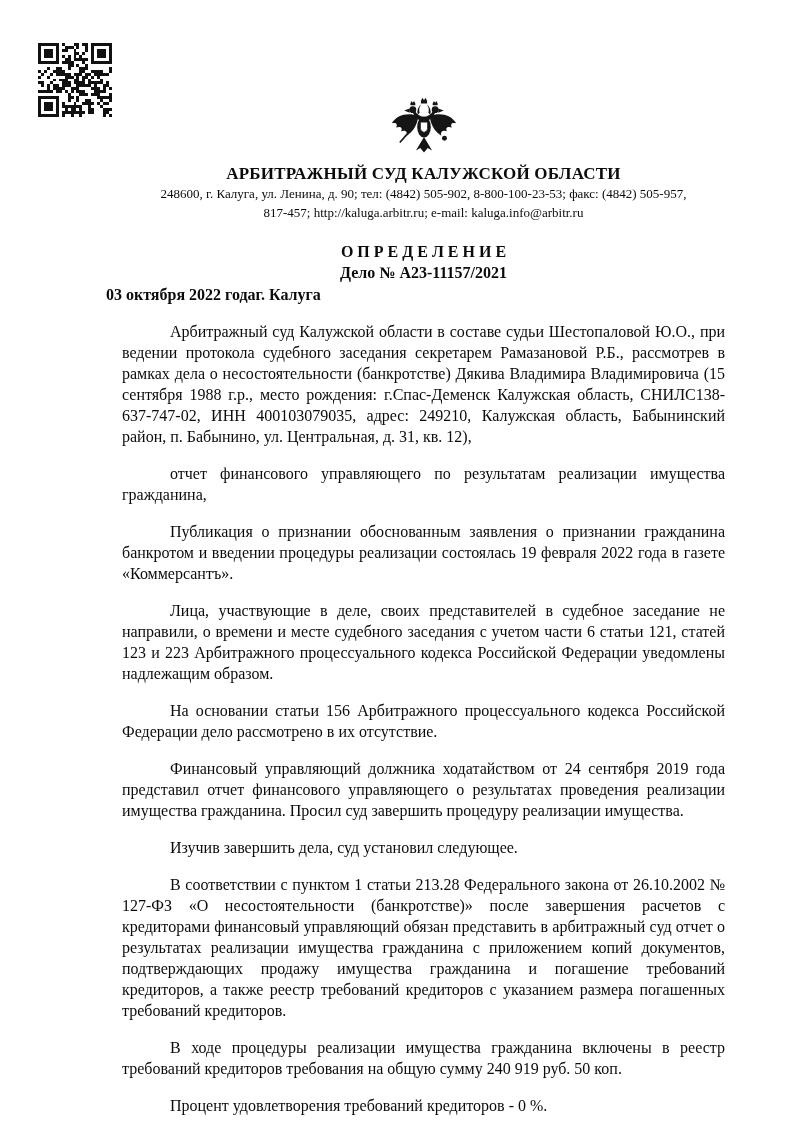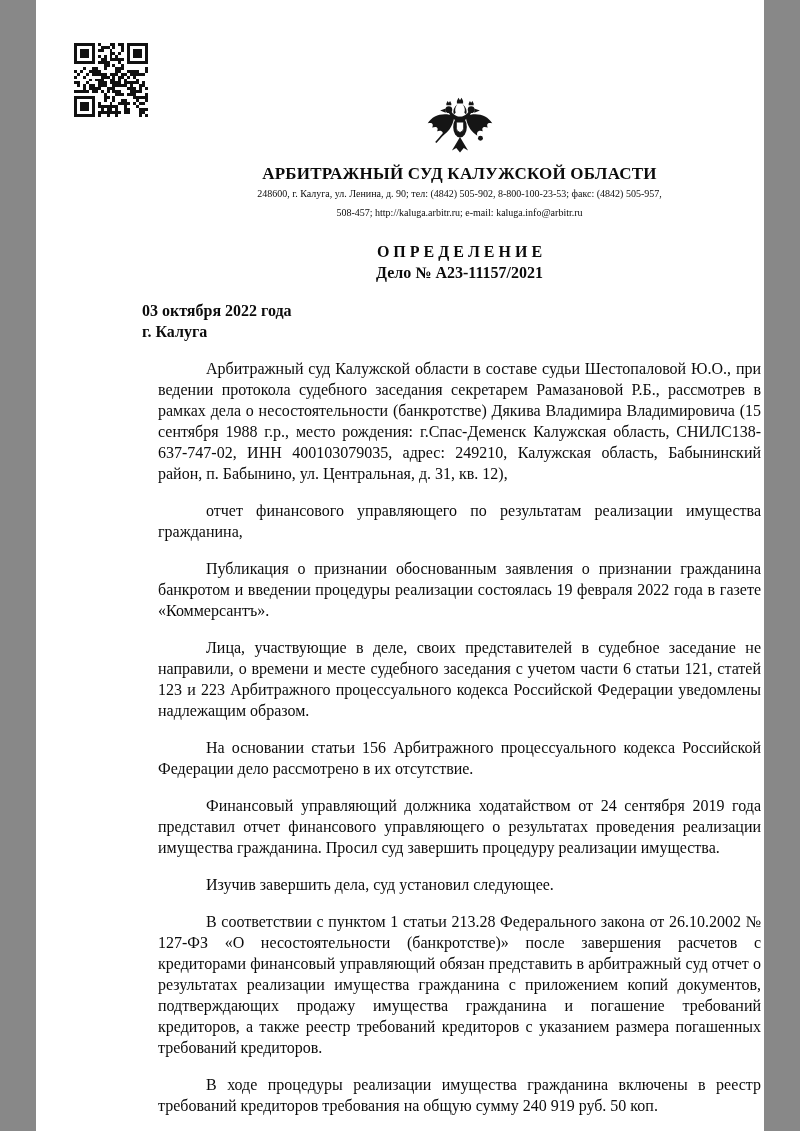--- a/index.html
+++ b/index.html
@@ -1,18 +1,18 @@
 <!DOCTYPE html>
 <html lang="ru"><head>
 <meta charset="utf-8">
 <style>
   html, body { margin: 0; padding: 0; background: #888; }
   .page {
     position: relative;
-    width: 728px;
+    width: 800px;
     height: 1131px;
     margin: 0 auto;
     background: #ffffff;
     color: #0b0b0b;
     font-family: "Liberation Serif", "DejaVu Serif", serif;
     font-size: 16px;
     line-height: 21px;
     overflow: hidden;
   }
   .qr {
@@ -34,42 +34,41 @@
   }
   .court-name {
     text-align: center;
     font-weight: bold;
     font-size: 17px;
     line-height: 20px;
     letter-spacing: 0.2px;
   }
   .addr {
     text-align: center;
-    font-size: 10px;
+    font-size: 13px;
     line-height: 19px;
   }
   .doc-type {
     text-align: center;
     font-weight: bold;
     font-size: 16px;
     line-height: 21px;
     margin-top: 19px;
   }
   .case-no {
     text-align: center;
     font-weight: bold;
     font-size: 16px;
     line-height: 21px;
   }
   .dateline {
     display: flex;
     justify-content: flex-start;
     font-weight: bold;
-    margin-top: 17px;
-    flex-direction: column;
+    margin-top: 1px;
   }
   .bodytext { margin-top: 14px; }
   .bodytext p {
     margin: 16px;
     text-indent: 48px;
     text-align: justify;
   }
   .heading-center {
     text-align: center;
     text-indent: 0 !important;
@@ -338,21 +337,21 @@
         <path d="M70 32 C86 26 104 30 112 44 c-7 -2 -10 1 -7 7 c-7 -3 -11 0 -8 6 c-7 -3 -11 1 -9 7 c-9 -5 -15 -14 -18 -26 z"></path>
         <path d="M60 66 l-13 22 7 -4 6 7 6 -7 7 4 z"></path>
         <path d="M34 58 L20 74 l2 2 L36 60 z"></path>
         <circle cx="93" cy="68" r="4"></circle>
         <path d="M54 42 h12 v10 q0 5 -6 7 q-6 -2 -6 -7 z" fill="#ffffff" stroke="#151515" stroke-width="1.5"></path>
       </g>
     </svg>
 
     <div class="court-name">АРБИТРАЖНЫЙ СУД КАЛУЖСКОЙ ОБЛАСТИ</div>
     <div class="addr">248600, г. Калуга, ул. Ленина, д. 90; тел: (4842) 505-902, 8-800-100-23-53; факс: (4842) 505-957,</div>
-    <div class="addr">508-457; http://kaluga.arbitr.ru; e-mail: kaluga.info@arbitr.ru</div>
+    <div class="addr">817-457; http://kaluga.arbitr.ru; e-mail: kaluga.info@arbitr.ru</div>
 
     <div class="doc-type">О П Р Е Д Е Л Е Н И Е</div>
     <div class="case-no">Дело № А23-11157/2021</div>
 
     <div class="dateline">
       <span>03 октября 2022 года</span>
       <span>г. Калуга</span>
     </div>
 
     <div class="bodytext">

